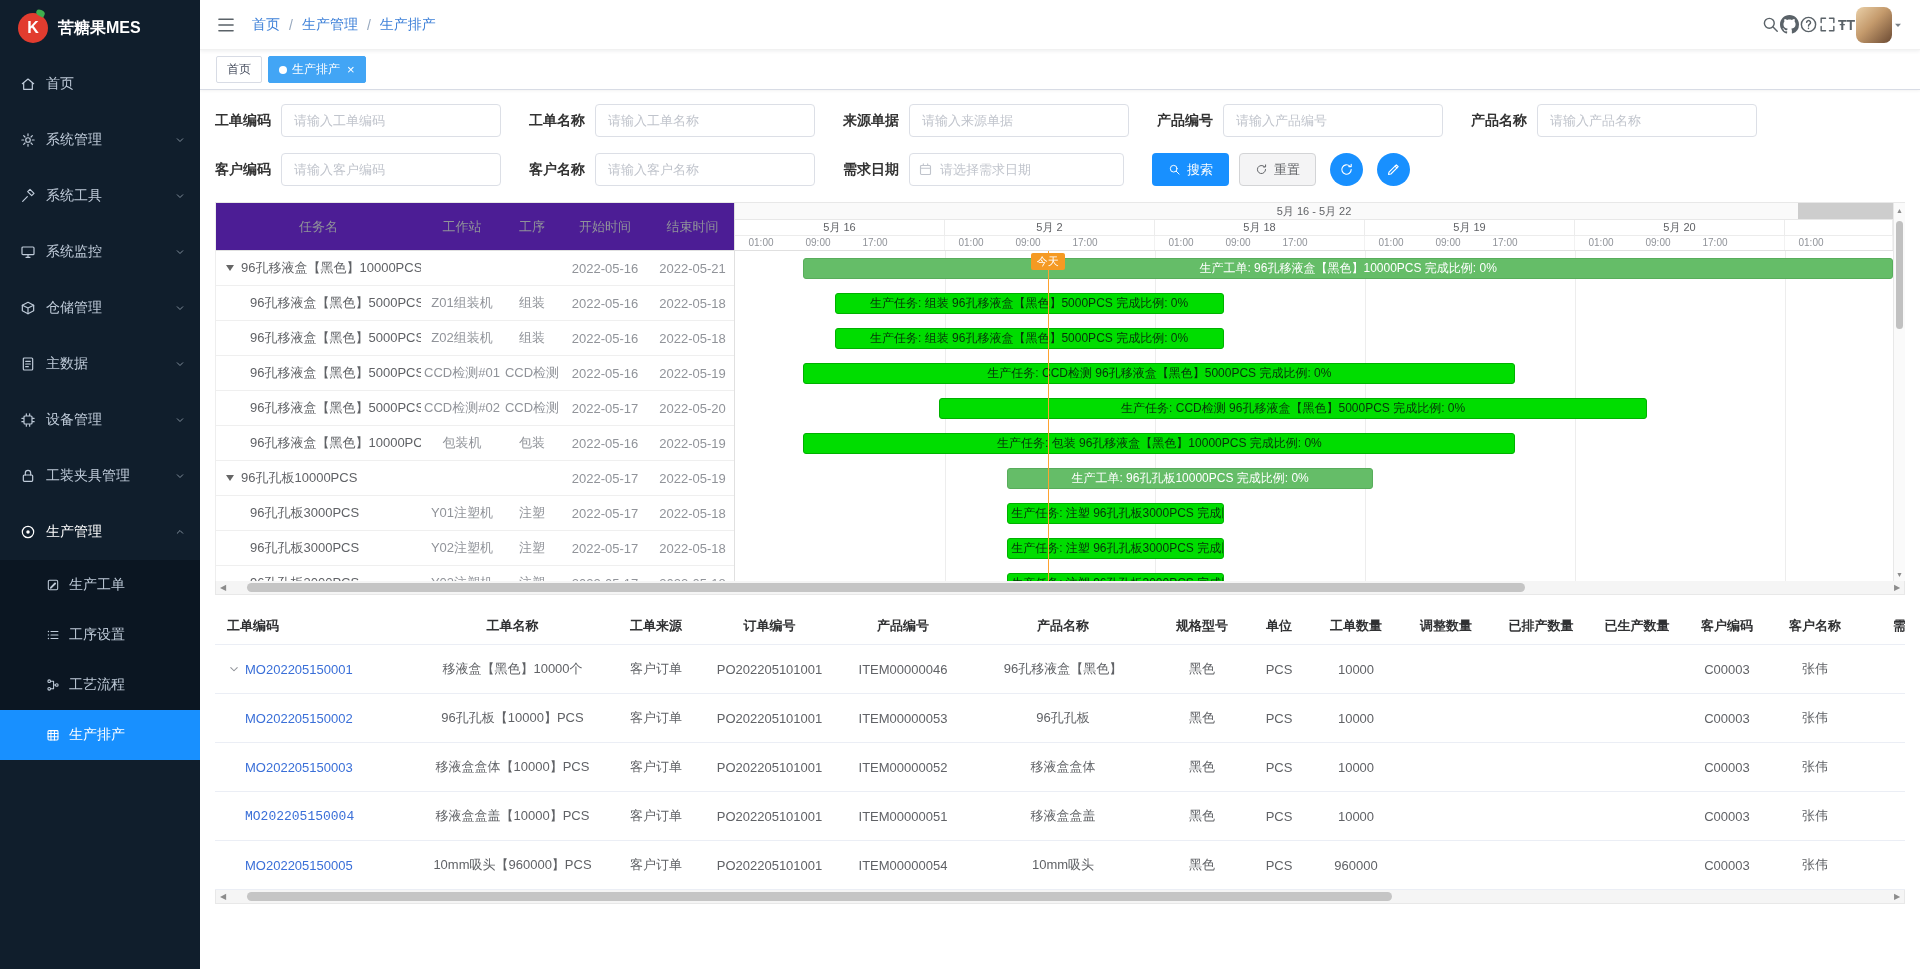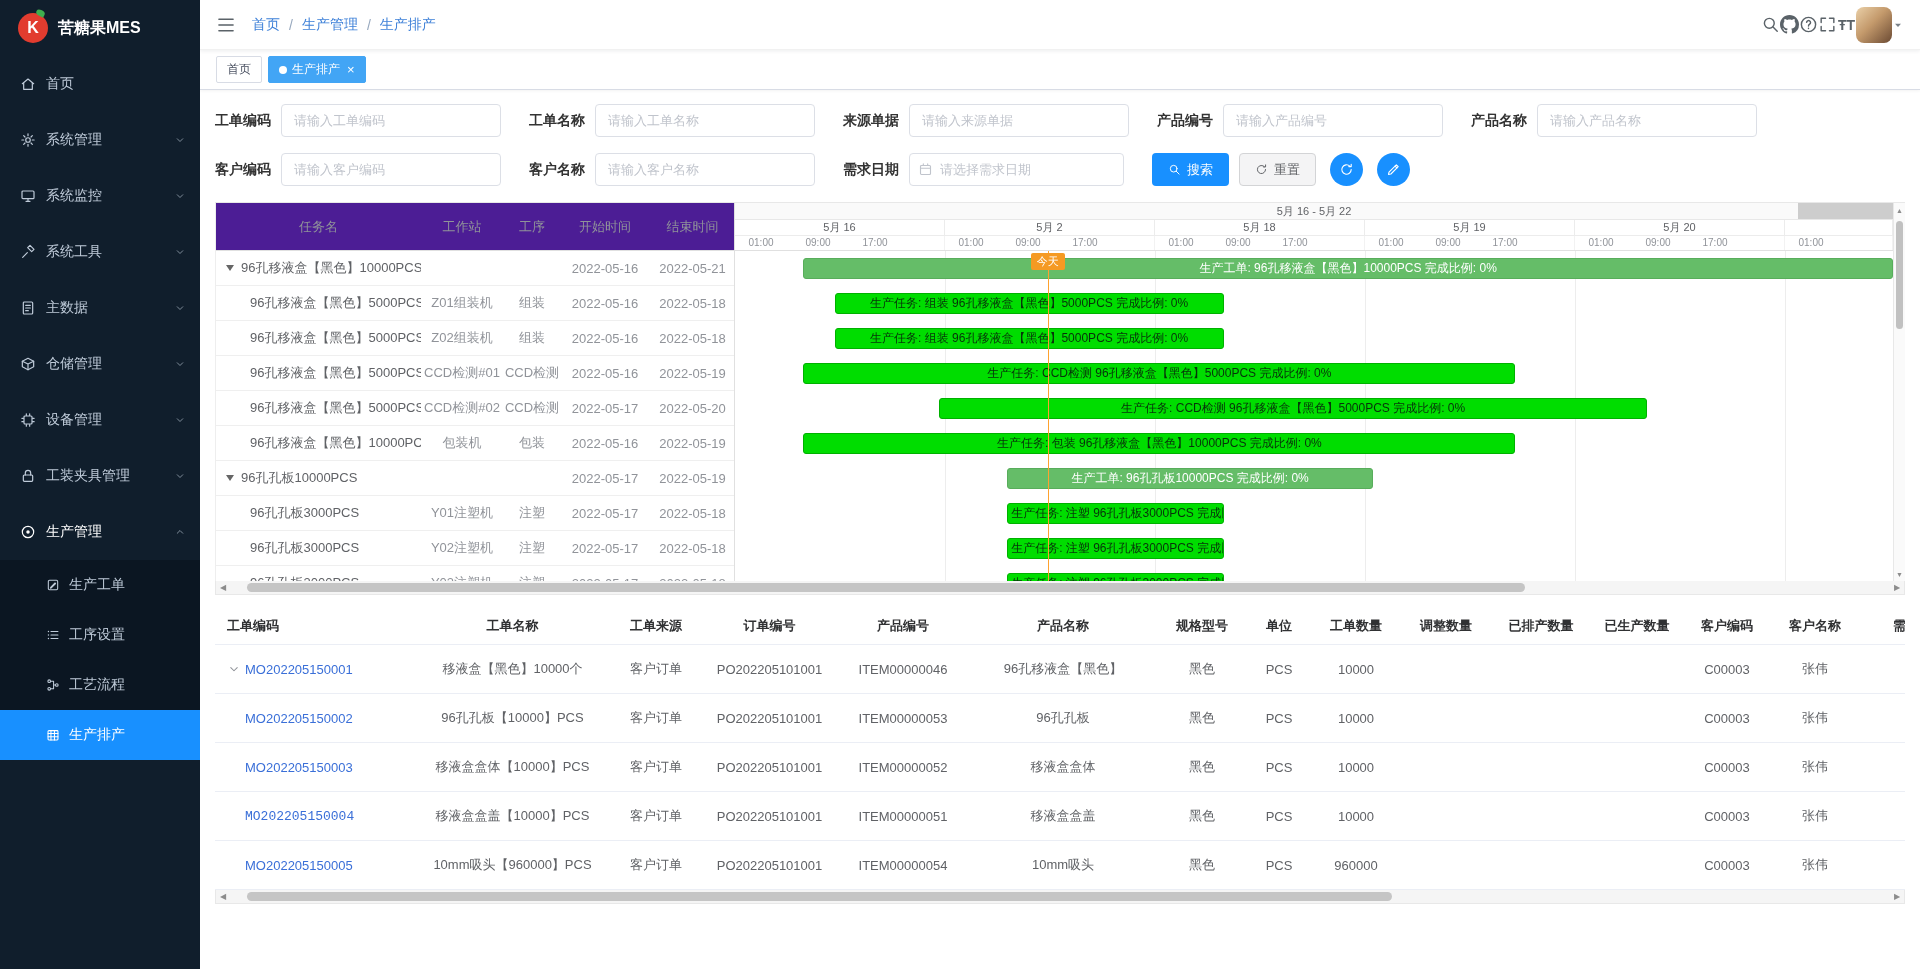--- a/index.html
+++ b/index.html
@@ -152,67 +152,67 @@
           <span class="mi-label">系统管理</span>
           <span class="chev icn">
             <svg viewBox="0 0 24 24" fill="none" stroke="currentColor" stroke-width="1.8" stroke-linecap="round" stroke-linejoin="round" width="100%" height="100%">
               <path d="M6.5 9.5 12 15l5.5-5.5"></path>
             </svg>
           </span>
         </div>
         <div class="menu-item">
           <span class="icn" style="height: 16px; width: 16px;">
             <svg viewBox="0 0 24 24" fill="none" stroke="currentColor" stroke-width="1.8" stroke-linecap="round" stroke-linejoin="round" width="100%" height="100%">
+              <path d="M4 20l7-7"></path>
+              <path d="M11.5 5.5 15 2l6 6-3.5 3.5z"></path>
+            </svg>
+          </span>
+          <span class="mi-label">系统工具</span>
+          <span class="chev icn">
+            <svg viewBox="0 0 24 24" fill="none" stroke="currentColor" stroke-width="1.8" stroke-linecap="round" stroke-linejoin="round" width="100%" height="100%">
+              <path d="M6.5 9.5 12 15l5.5-5.5"></path>
+            </svg>
+          </span>
+        </div>
+        <div class="menu-item">
+          <span class="icn" style="height: 16px; width: 16px;">
+            <svg viewBox="0 0 24 24" fill="none" stroke="currentColor" stroke-width="1.8" stroke-linecap="round" stroke-linejoin="round" width="100%" height="100%">
               <rect x="3" y="4.5" width="18" height="11.5" rx="1.5"></rect>
               <path d="M9 20h6M12 16.5v3.5"></path>
             </svg>
           </span>
           <span class="mi-label">系统监控</span>
           <span class="chev icn">
             <svg viewBox="0 0 24 24" fill="none" stroke="currentColor" stroke-width="1.8" stroke-linecap="round" stroke-linejoin="round" width="100%" height="100%">
               <path d="M6.5 9.5 12 15l5.5-5.5"></path>
             </svg>
           </span>
         </div>
         <div class="menu-item">
           <span class="icn" style="height: 16px; width: 16px;">
             <svg viewBox="0 0 24 24" fill="none" stroke="currentColor" stroke-width="1.8" stroke-linecap="round" stroke-linejoin="round" width="100%" height="100%">
-              <path d="M4 20l7-7"></path>
-              <path d="M11.5 5.5 15 2l6 6-3.5 3.5z"></path>
-            </svg>
-          </span>
-          <span class="mi-label">系统工具</span>
+              <path d="M3.5 7.8 12 3.5l8.5 4.3v8.4L12 20.5l-8.5-4.3z"></path>
+              <path d="M3.5 7.8 12 12l8.5-4.2M12 12v8.5"></path>
+            </svg>
+          </span>
+          <span class="mi-label">仓储管理</span>
           <span class="chev icn">
             <svg viewBox="0 0 24 24" fill="none" stroke="currentColor" stroke-width="1.8" stroke-linecap="round" stroke-linejoin="round" width="100%" height="100%">
               <path d="M6.5 9.5 12 15l5.5-5.5"></path>
             </svg>
           </span>
         </div>
         <div class="menu-item">
           <span class="icn" style="height: 16px; width: 16px;">
             <svg viewBox="0 0 24 24" fill="none" stroke="currentColor" stroke-width="1.8" stroke-linecap="round" stroke-linejoin="round" width="100%" height="100%">
               <rect x="5" y="3" width="14" height="18" rx="1.5"></rect>
               <path d="M8.5 8h7M8.5 12h7M8.5 16h4"></path>
             </svg>
           </span>
           <span class="mi-label">主数据</span>
-          <span class="chev icn">
-            <svg viewBox="0 0 24 24" fill="none" stroke="currentColor" stroke-width="1.8" stroke-linecap="round" stroke-linejoin="round" width="100%" height="100%">
-              <path d="M6.5 9.5 12 15l5.5-5.5"></path>
-            </svg>
-          </span>
-        </div>
-        <div class="menu-item">
-          <span class="icn" style="height: 16px; width: 16px;">
-            <svg viewBox="0 0 24 24" fill="none" stroke="currentColor" stroke-width="1.8" stroke-linecap="round" stroke-linejoin="round" width="100%" height="100%">
-              <path d="M3.5 7.8 12 3.5l8.5 4.3v8.4L12 20.5l-8.5-4.3z"></path>
-              <path d="M3.5 7.8 12 12l8.5-4.2M12 12v8.5"></path>
-            </svg>
-          </span>
-          <span class="mi-label">仓储管理</span>
           <span class="chev icn">
             <svg viewBox="0 0 24 24" fill="none" stroke="currentColor" stroke-width="1.8" stroke-linecap="round" stroke-linejoin="round" width="100%" height="100%">
               <path d="M6.5 9.5 12 15l5.5-5.5"></path>
             </svg>
           </span>
         </div>
         <div class="menu-item">
           <span class="icn" style="height: 16px; width: 16px;">
             <svg viewBox="0 0 24 24" fill="none" stroke="currentColor" stroke-width="1.8" stroke-linecap="round" stroke-linejoin="round" width="100%" height="100%">
               <rect x="6" y="6" width="12" height="12" rx="1.5"></rect>

